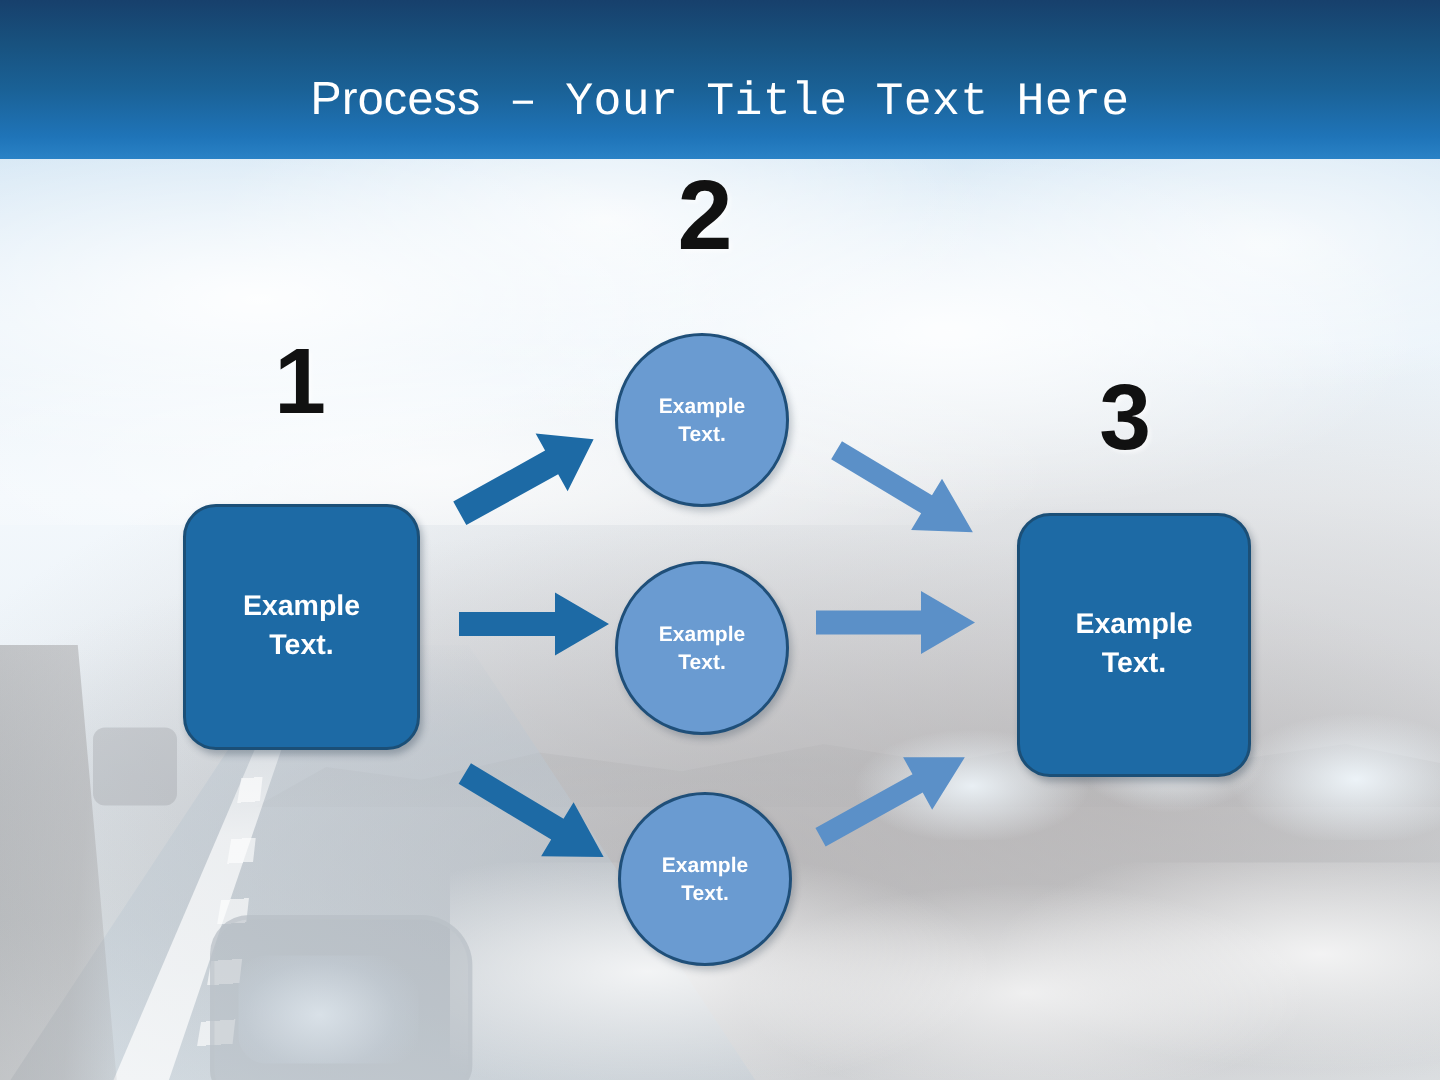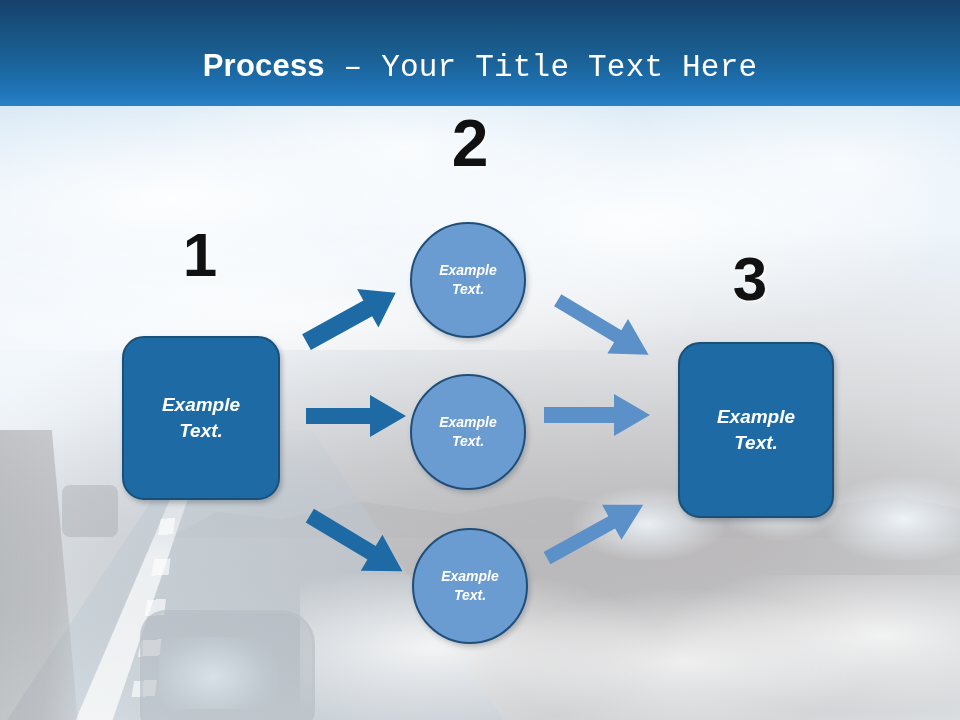--- a/index.html
+++ b/index.html
@@ -117,21 +117,21 @@
   }
   .title-text {
     position:absolute; left:0; top:48px; width:960px;
     text-align:center;
     color:#ffffff;
     font-size:31px;
     line-height:36px;
     letter-spacing:.2px;
     white-space:nowrap;
   }
-  .title-text .strong { font-weight:bold; }
+  .title-text .strong { font-weight:normal; }
   .title-text .light  { font-weight:normal;font-family:Liberation Mono, monospace; }
 
   
   .step-num {
     position:absolute;
     color:#111111;
     font-weight:bold;
     font-size:62px;
     line-height:62px;
     text-align:center;
@@ -149,21 +149,20 @@
     border-radius:22px;
     box-shadow:2px 3px 5px rgba(30,50,70,0.30);
     display:flex;
     align-items:center;
     justify-content:center;
     text-align:center;
   }
   .box .label,
   .circle .label {
     color:#ffffff;
-    font-style:italic;
     font-weight:bold;
     line-height:1.35;
   }
   #box-start { left:122px; top:336px; width:158px; height:164px; }
   #box-start .label { font-size:19px; }
   #box-end   { left:678px; top:342px; width:156px; height:176px; }
   #box-end   .label { font-size:19px; }
 
   
   .circle {

